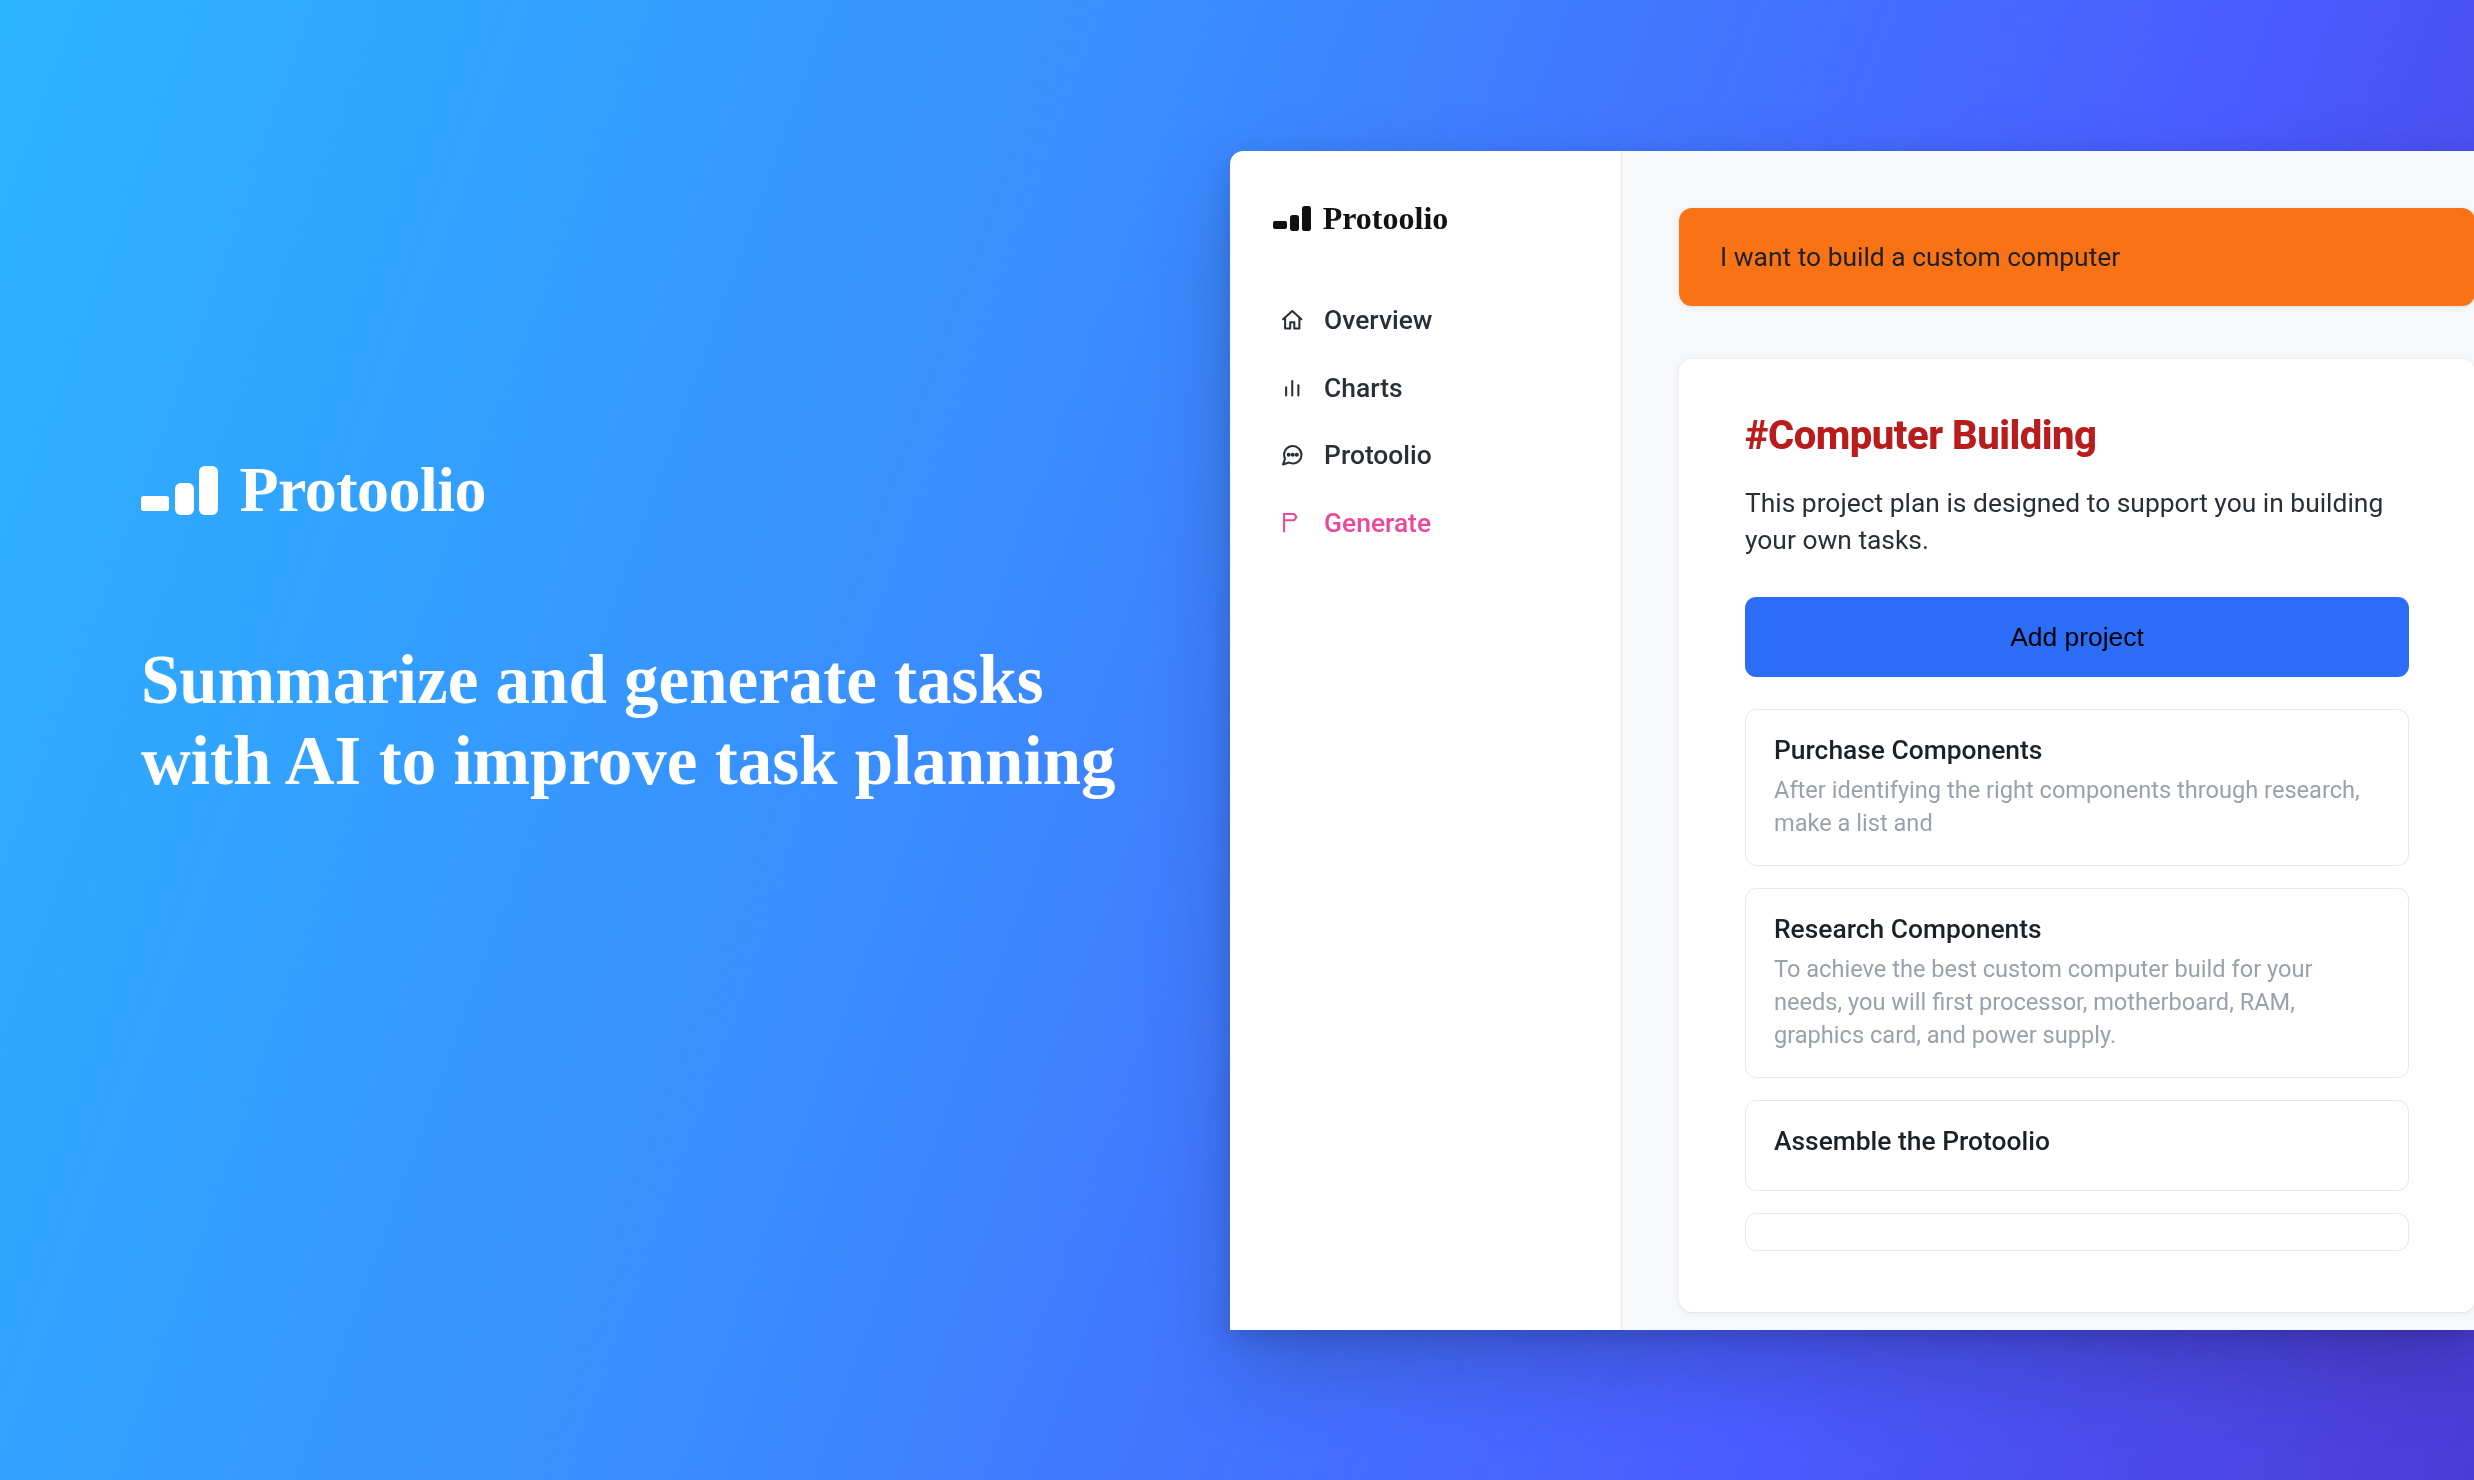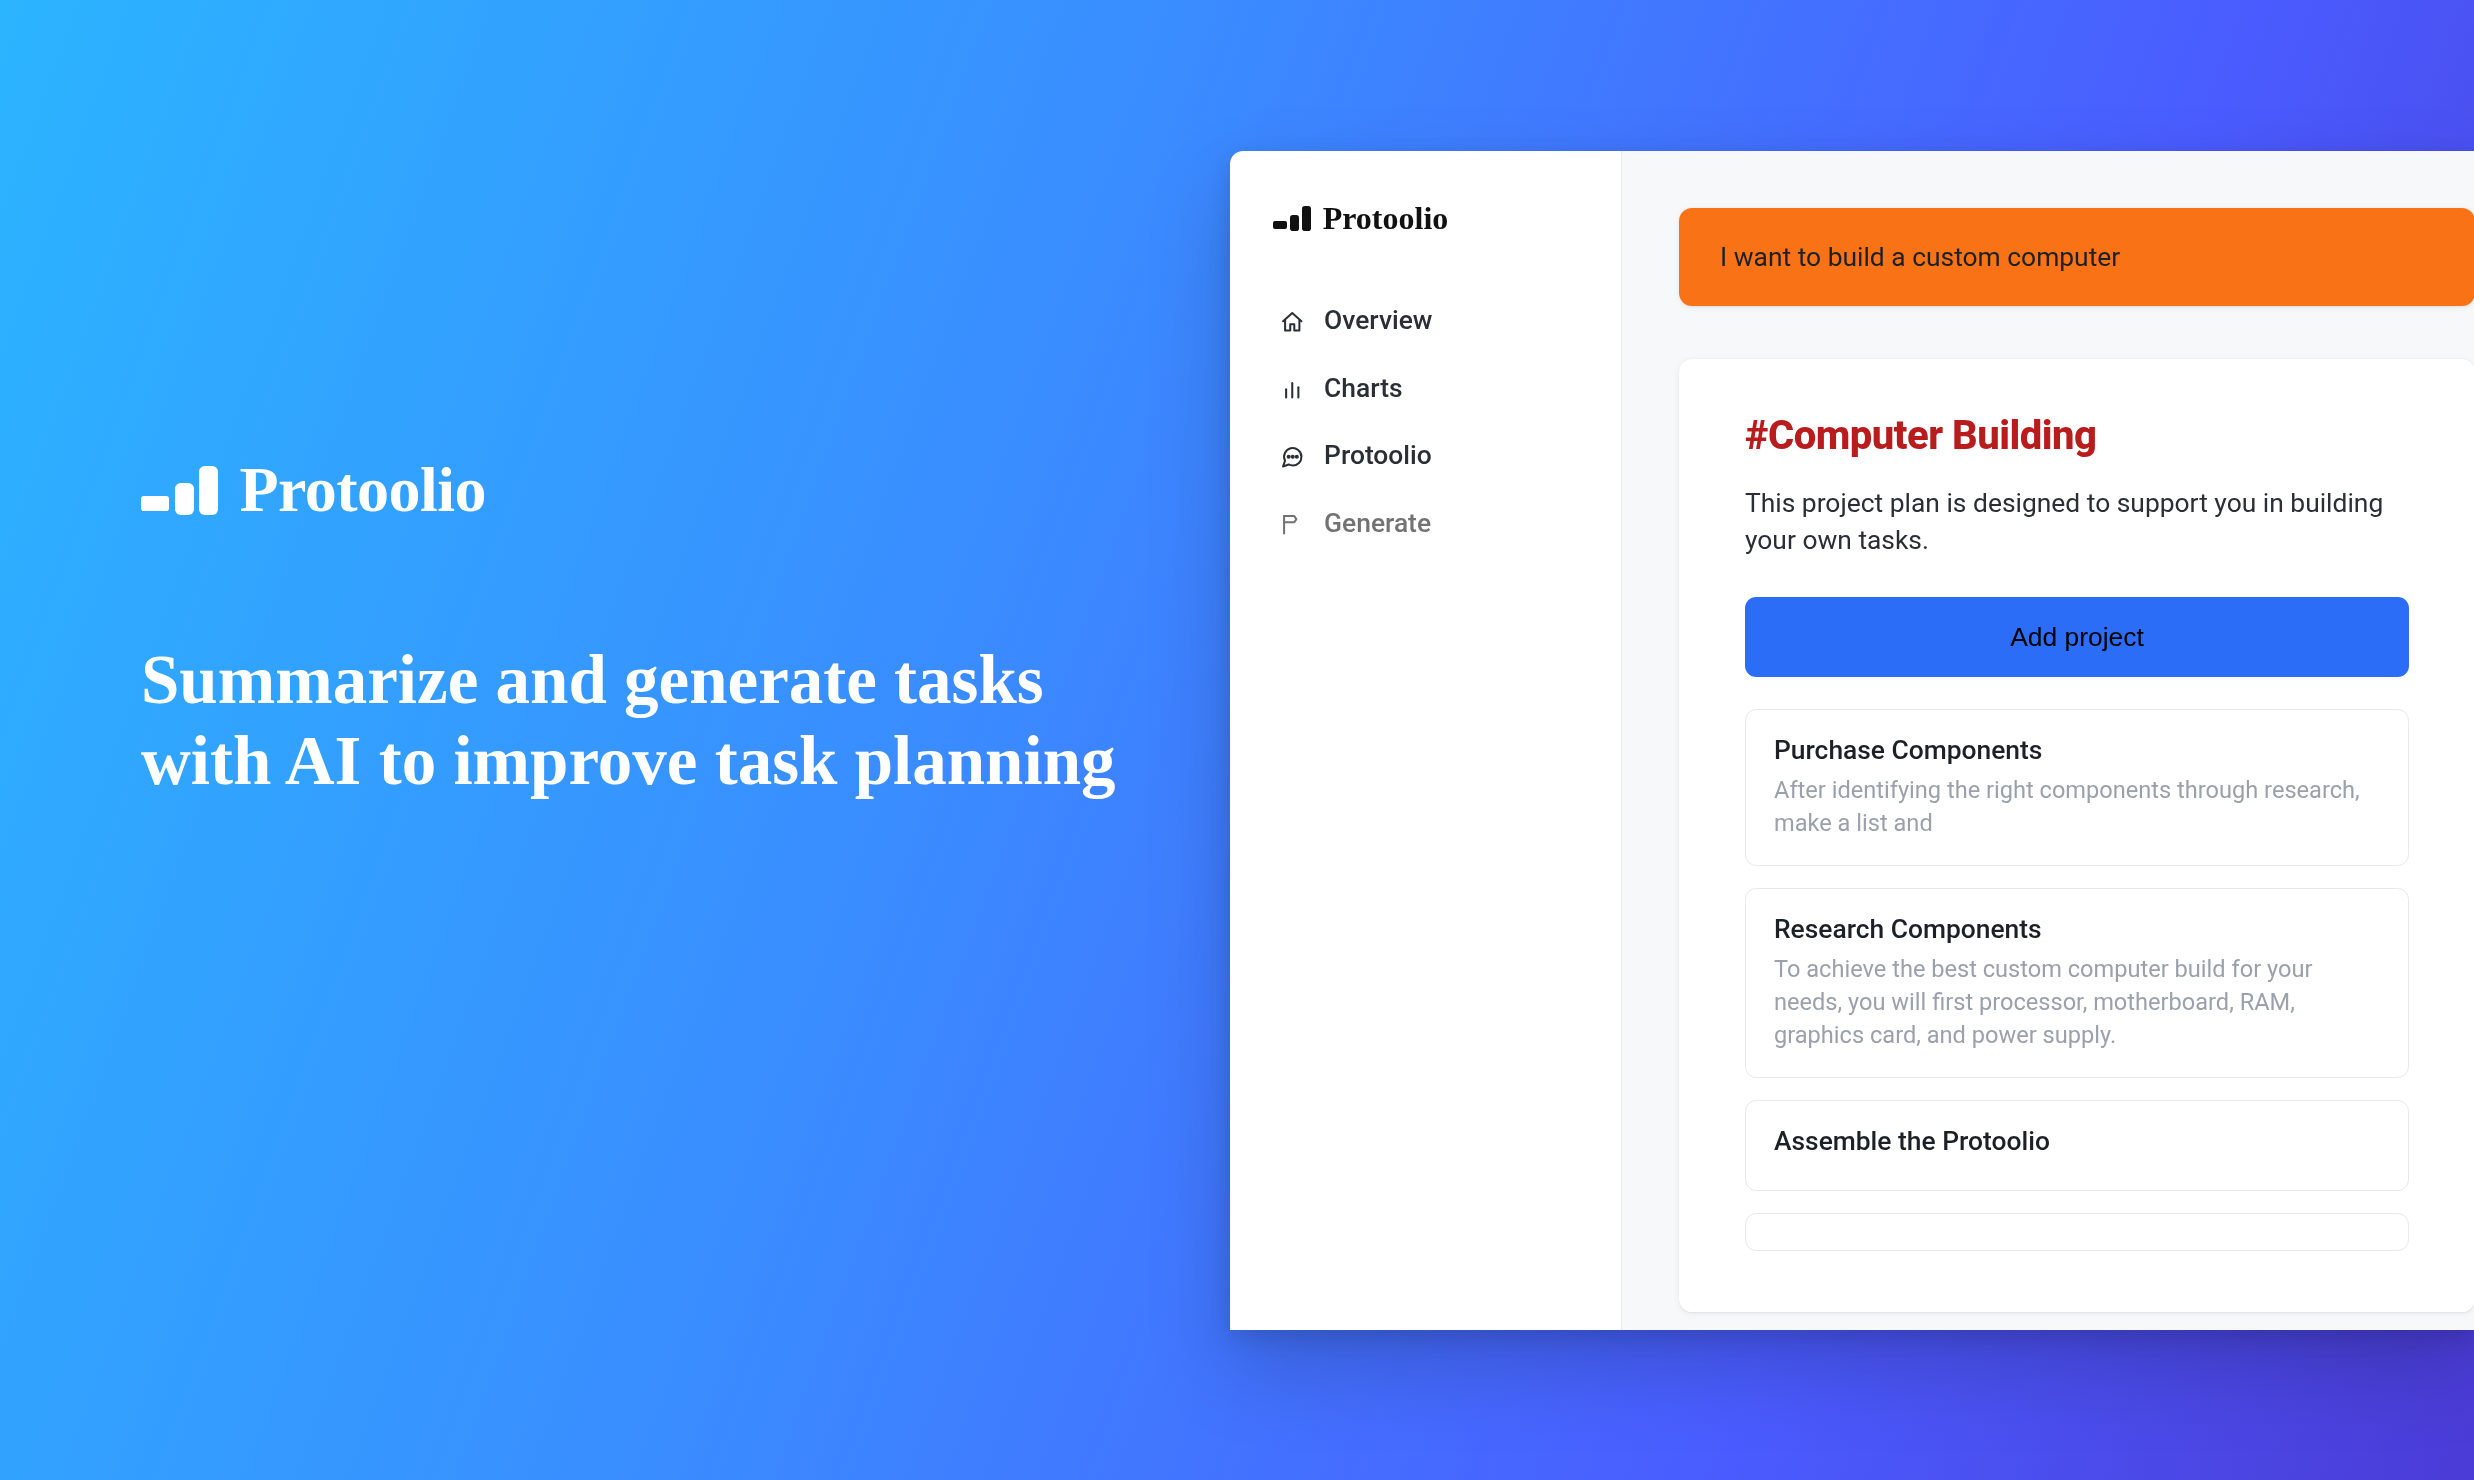--- a/index.html
+++ b/index.html
@@ -108,29 +108,29 @@
 }
 .app-logo-text {
   font-family: Georgia, 'Times New Roman', serif;
   font-weight: 700;
   font-size: 32px;
   color: #111;
 }
 
 .nav { display: flex; flex-direction: column; gap: 7.5px; }
 .nav-item {
-  display: flex; align-items: flex-end; gap: 19px;
+  display: flex; align-items: center; gap: 19px;
   padding: 15px 5.7px;
   color: #2a2f36;
   font-size: 26.4px;
   font-weight: 500;
   cursor: pointer;
   border-radius: 7.5px;
 }
-.nav-item.active { color: #737373; }
+.nav-item.active { color: #ec4899; }
 .nav-item .icon { width: 26.4px; height: 26.4px; display:flex; align-items:center; justify-content:center; }
 .nav-item .icon svg { width: 24.5px; height: 24.5px; }
 
 .main {
   flex: 1;
   background: #f7f8fa;
   padding: 57px 0 0 57px;
   min-width: 0;
 }
 

